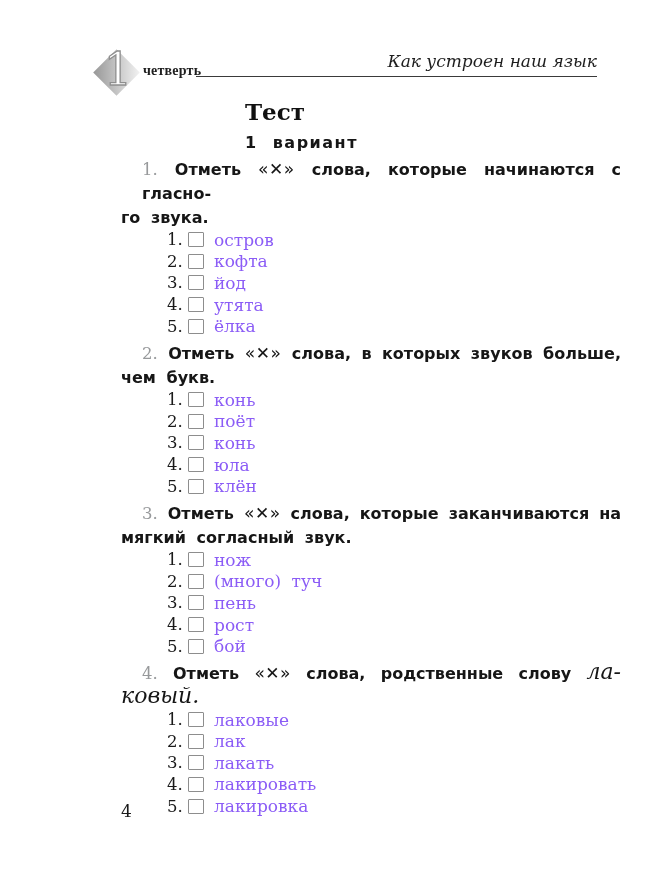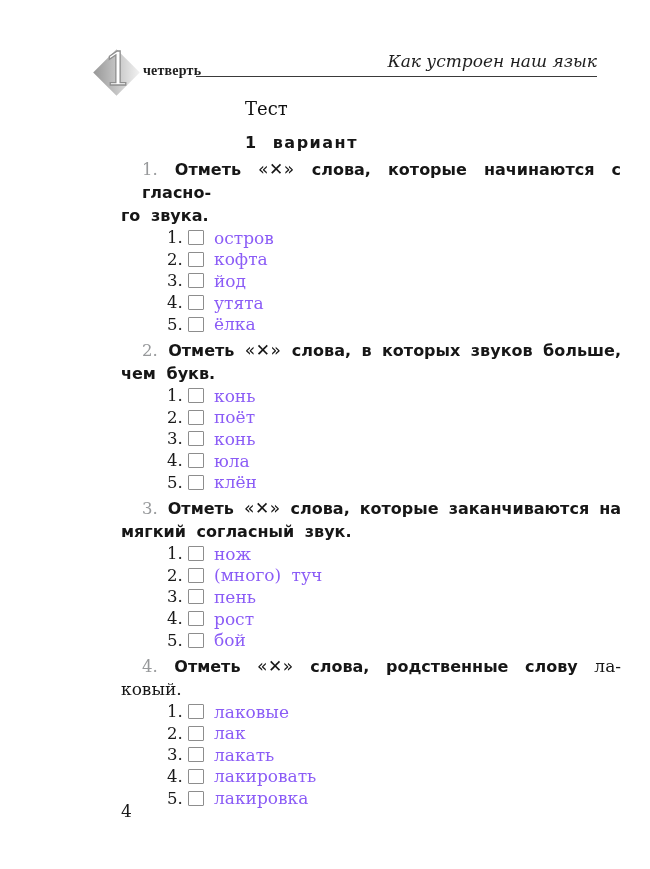--- a/index.html
+++ b/index.html
@@ -32,21 +32,21 @@
   .section-title {
     position:absolute; top:51px; right:53px;
     font-family:"DejaVu Serif", "Liberation Serif", serif;
     font-style:italic; font-size:17px; color:#1e1e1e;
   }
 
   
   .page-title {
     position:absolute; left:245px; top:98px;
     font-family:"DejaVu Serif", "Liberation Serif", serif;
-    font-weight:normal; font-size:18px; color:#101010;
+    font-weight:bold; font-size:23px; color:#101010;
   }
   .variant-label {
     position:absolute; left:245px; top:133px;
     font-family:"DejaVu Sans", "Liberation Sans", sans-serif;
     font-weight:bold; font-size:16px; letter-spacing:1.5px; word-spacing:8px;
     color:#161616;
   }
 
   
   .content { position:absolute; left:97px; top:158px; width:500px;margin-left:24px; }
@@ -62,21 +62,21 @@
     font-weight:normal; font-size:16.5px; color:#97999b;
   }
   .q-mark { font-weight:normal; font-size:17px; letter-spacing:0.5px; }
   .q-line2 {
     font-family:"DejaVu Sans", "Liberation Sans", sans-serif;
     font-weight:bold; font-size:16px; line-height:22px; word-spacing:5px;
     color:#161616; min-height:22px;
   }
   .italic-serif {
     font-family:"DejaVu Serif", "Liberation Serif", serif;
-    font-weight:normal; font-size:17px;
+    font-style:italic; font-weight:normal; font-size:22px;
   }
   .option-row { display:flex; align-items:center; height:21.6px; padding-left:46px; }
   .opt-num {
     font-family:"DejaVu Serif", "Liberation Serif", serif;
     font-size:16.5px; width:21px; flex:none; color:#1a1a1a;
   }
   .checkbox {
     box-sizing:border-box; width:16px; height:15px; flex:none;
     border:1.2px solid #8d8d8d; border-radius:1px; background:#ffffff;
     margin-right:10px;

